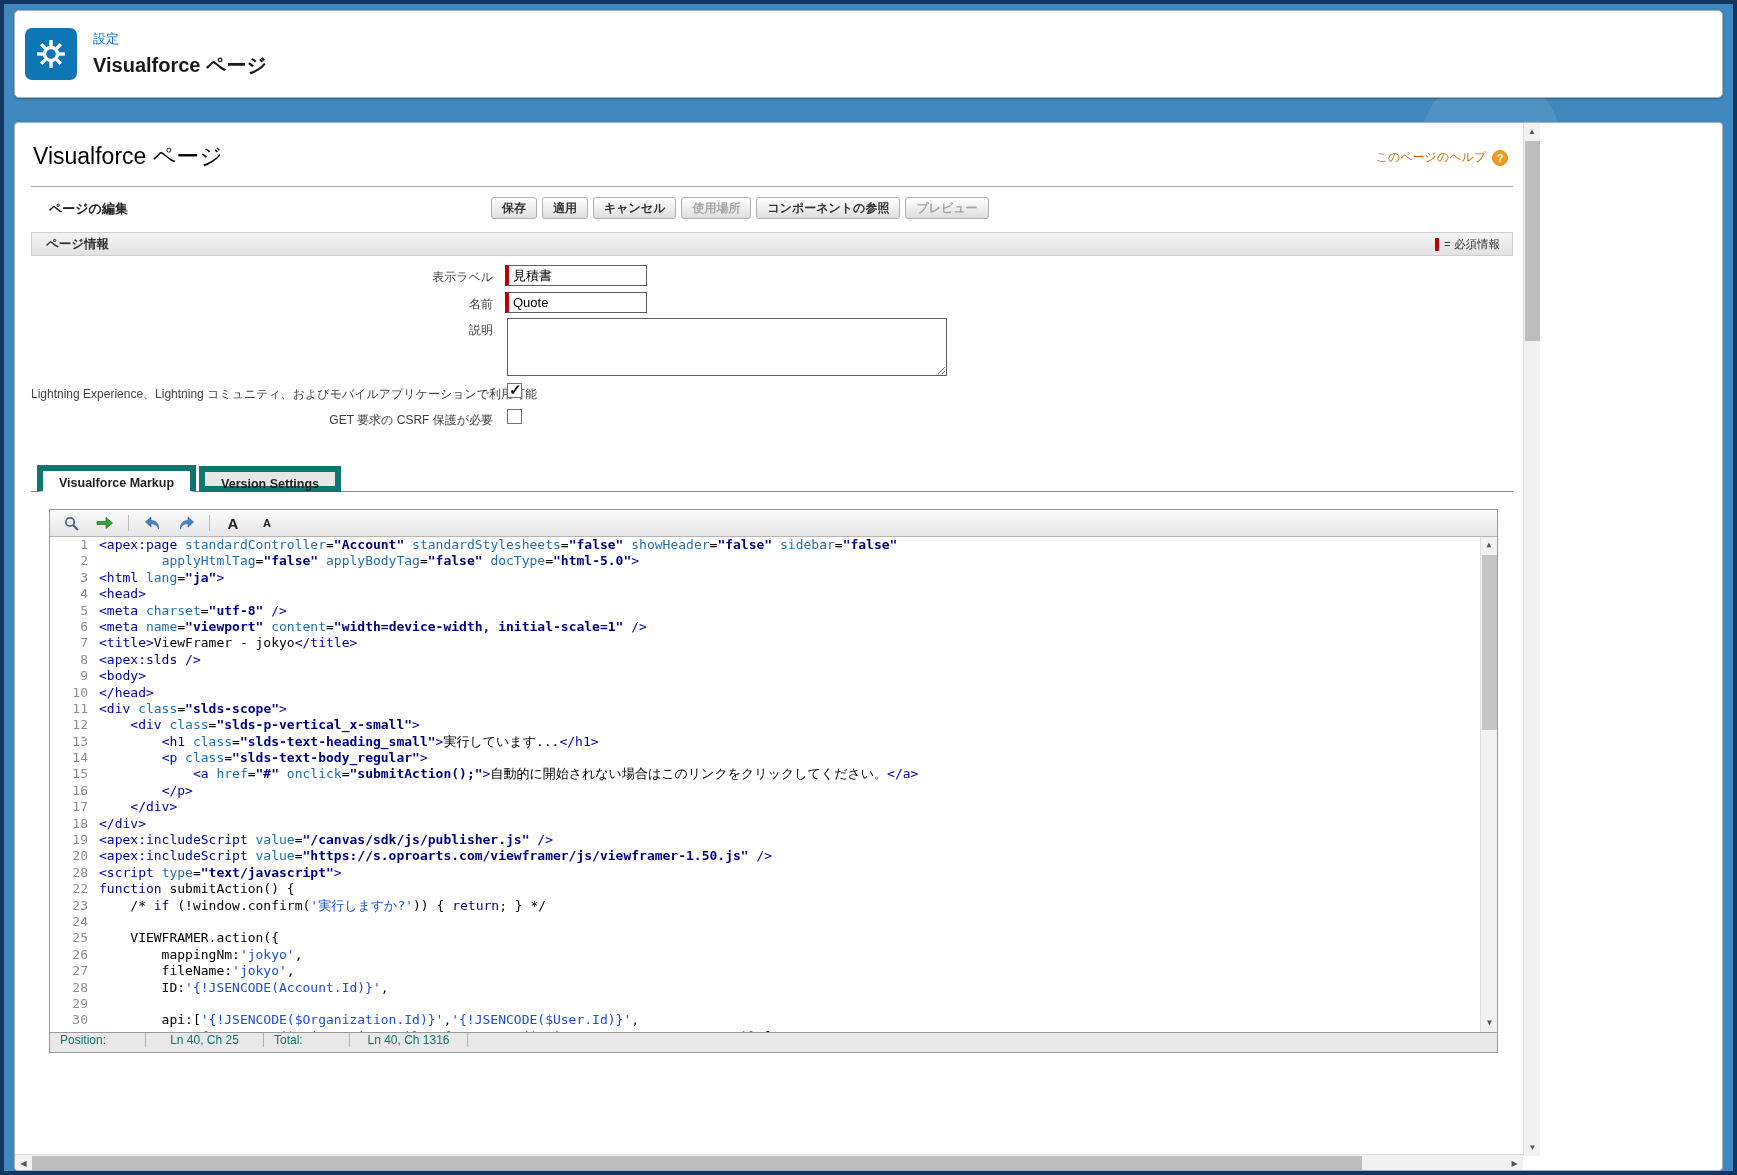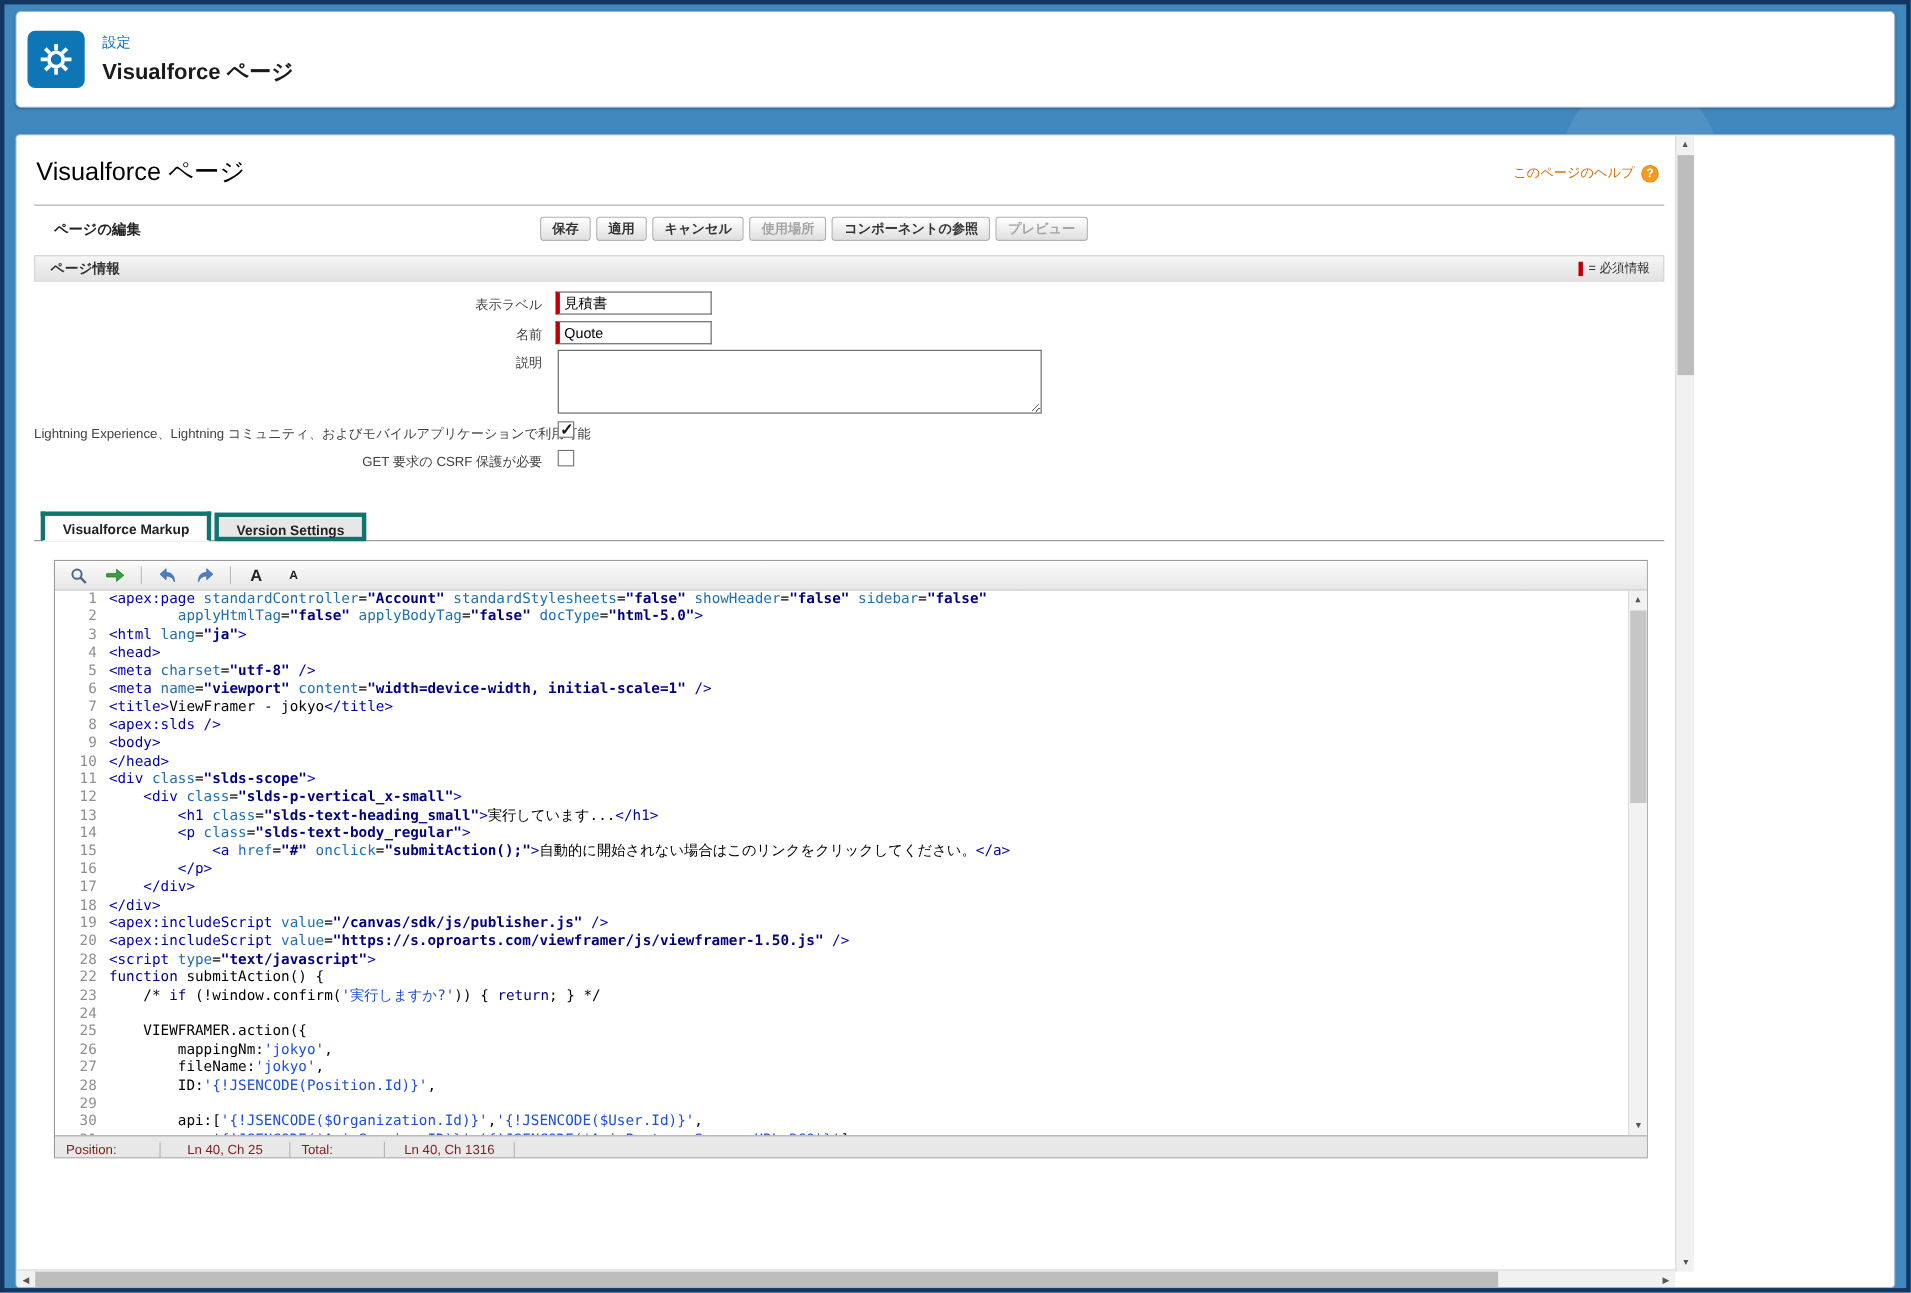--- a/index.html
+++ b/index.html
@@ -44,21 +44,21 @@
   .flabel{position:absolute;left:0;width:462px;text-align:right;font-size:12px;color:#424242;white-space:nowrap}
   .txt{position:absolute;height:21px;border:1px solid #5f5f5f;font-size:13px;font-family:inherit;padding:1px 4px;background:#fff}
   .txt.required{border-left:4px solid #c00000}
   .tarea{position:absolute;border:1px solid #5f5f5f;font-size:13px;font-family:inherit;background:#fff;resize:both}
   .cb{position:absolute;width:15px;height:15px;border:1px solid #717171;background:#fff;cursor:pointer}
   .cb.checked::after{content:"✓";position:absolute;left:1px;top:-3px;font-size:15px;font-weight:bold;color:#111}
   
   .tabs{position:absolute;left:16px;top:342px;width:1482px;height:27px;border-bottom:1px solid #8f8f8f;
     display:flex;align-items:flex-end;padding-left:6px;gap:3px}
   .tab{height:26px;line-height:25px;padding:0 16px;font-size:12.5px;font-weight:bold;color:#222;background:#e7e7e7;
-    border:4px solid #0f766e;margin-bottom:-1px;cursor:pointer;white-space:nowrap}
+    border:6px solid #0f766e;margin-bottom:-1px;cursor:pointer;white-space:nowrap}
   .tab.active{background:#fff;border-bottom:1px solid #fff;height:27px}
   
   .editor{position:absolute;left:34px;top:386px;width:1449px;border:1px solid #9a9a9a;background:#fff}
   .toolbar{height:27px;background:linear-gradient(#fcfcfc,#e6e6e6);border-bottom:1px solid #b5b5b5;
     display:flex;align-items:center;padding-left:10px;gap:12px}
   .tbtn{display:flex;align-items:center;justify-content:center;width:22px;height:20px;cursor:pointer}
   .tsep{width:1px;height:16px;background:#bbb}
   .codewrap{position:relative;height:495px;overflow:hidden;display:flex;background:#fff;
     font-family:"DejaVu Sans Mono",monospace;font-size:13px;line-height:16.4px}
   .gutter{width:46px;text-align:right;padding-right:8px;color:#8f8f8f;flex:none}
@@ -66,21 +66,21 @@
   .codelines{flex:1;overflow:hidden;padding-left:3px;color:#000}
   .cl{height:16.4px;white-space:pre;overflow:hidden}
   .tg{color:#0000a6}
   .at{color:#1f6fae}
   .sd{color:#000080;font-weight:bold}
   .ss{color:#1d4ed8}
   .kw{color:#000080}
   .ed-scroll{position:absolute;right:0;top:0;width:17px;height:495px;background:#f2f2f2;border-left:1px solid #ddd}
   .sb-arrow{height:17px;display:flex;align-items:center;justify-content:center;font-size:8px;color:#555;cursor:pointer}
   .ed-thumb{position:absolute;top:18px;left:1px;width:15px;height:175px;background:#c6c6c6;cursor:pointer}
-  .statusbar{height:20px;background:#e8e8e8;border-top:1px solid #9a9a9a;display:flex;font-size:12px;color:#7f1d1d;align-items:flex-end}
+  .statusbar{height:20px;background:#e8e8e8;border-top:1px solid #9a9a9a;display:flex;font-size:12px;color:#0f766e;align-items:flex-start}
   .sb-cell{display:flex;align-items:center;padding:0 10px;border-right:1px solid #b4b4b4;white-space:nowrap}
   .sb-cell.val{justify-content:center;min-width:118px}
   
   .v-scroll{position:absolute;left:1508px;top:0;width:17px;height:1033px;background:#f1f1f1;border-left:1px solid #dcdcdc}
   .v-thumb{position:absolute;top:18px;left:1px;width:15px;height:200px;background:#bdbdbd;cursor:pointer}
   .v-down{position:absolute;bottom:0;left:0;width:17px}
   .h-scroll{position:absolute;left:0;bottom:0;width:1508px;height:16px;background:#f1f1f1;border-top:1px solid #dcdcdc}
   .h-arrow{position:absolute;top:0;width:17px;height:16px;display:flex;align-items:center;justify-content:center;font-size:8px;color:#555;cursor:pointer}
   .h-thumb{position:absolute;left:17px;top:1px;height:14px;width:1330px;background:#bdbdbd;cursor:pointer}
 </style>
@@ -245,21 +245,21 @@
           <div class="cl"><span class="tg">&lt;/div</span><span class="tg">&gt;</span></div>
           <div class="cl"><span class="tg">&lt;apex:includeScript</span> <span class="at">value</span>=<span class="sd">"/canvas/sdk/js/publisher.js"</span> <span class="tg">/&gt;</span></div>
           <div class="cl"><span class="tg">&lt;apex:includeScript</span> <span class="at">value</span>=<span class="sd">"https://s.oproarts.com/viewframer/js/viewframer-1.50.js"</span> <span class="tg">/&gt;</span></div>
           <div class="cl"><span class="tg">&lt;script</span> <span class="at">type</span>=<span class="sd">"text/javascript"</span><span class="tg">&gt;</span></div>
           <div class="cl"><span class="kw">function</span> submitAction() {</div>
           <div class="cl">    /* <span class="kw">if</span> (!window.confirm(<span class="ss">'実行しますか?'</span>)) { <span class="kw">return</span>; } */</div>
           <div class="cl"></div>
           <div class="cl">    VIEWFRAMER.action({</div>
           <div class="cl">        mappingNm:<span class="ss">'jokyo'</span>,</div>
           <div class="cl">        fileName:<span class="ss">'jokyo'</span>,</div>
-          <div class="cl">        ID:<span class="ss">'{!JSENCODE(Position.Id)}'</span>,</div>
+          <div class="cl">        ID:<span class="ss">'{!JSENCODE(Account.Id)}'</span>,</div>
           <div class="cl"></div>
           <div class="cl">        api:[<span class="ss">'{!JSENCODE($Organization.Id)}'</span>,<span class="ss">'{!JSENCODE($User.Id)}'</span>,</div>
           <div class="cl">            <span class="ss">'{!JSENCODE($Api.Session_ID)}'</span>,<span class="ss">'{!JSENCODE($Api.Partner_Server_URL_260)}'</span>],</div>
         </div>
       <div class="ed-scroll">
         <div class="sb-arrow">▲</div>
         <div class="ed-thumb"></div>
         <div class="sb-arrow" style="position:absolute;bottom:0;left:0;width:17px">▼</div>
       </div>
     </div>

